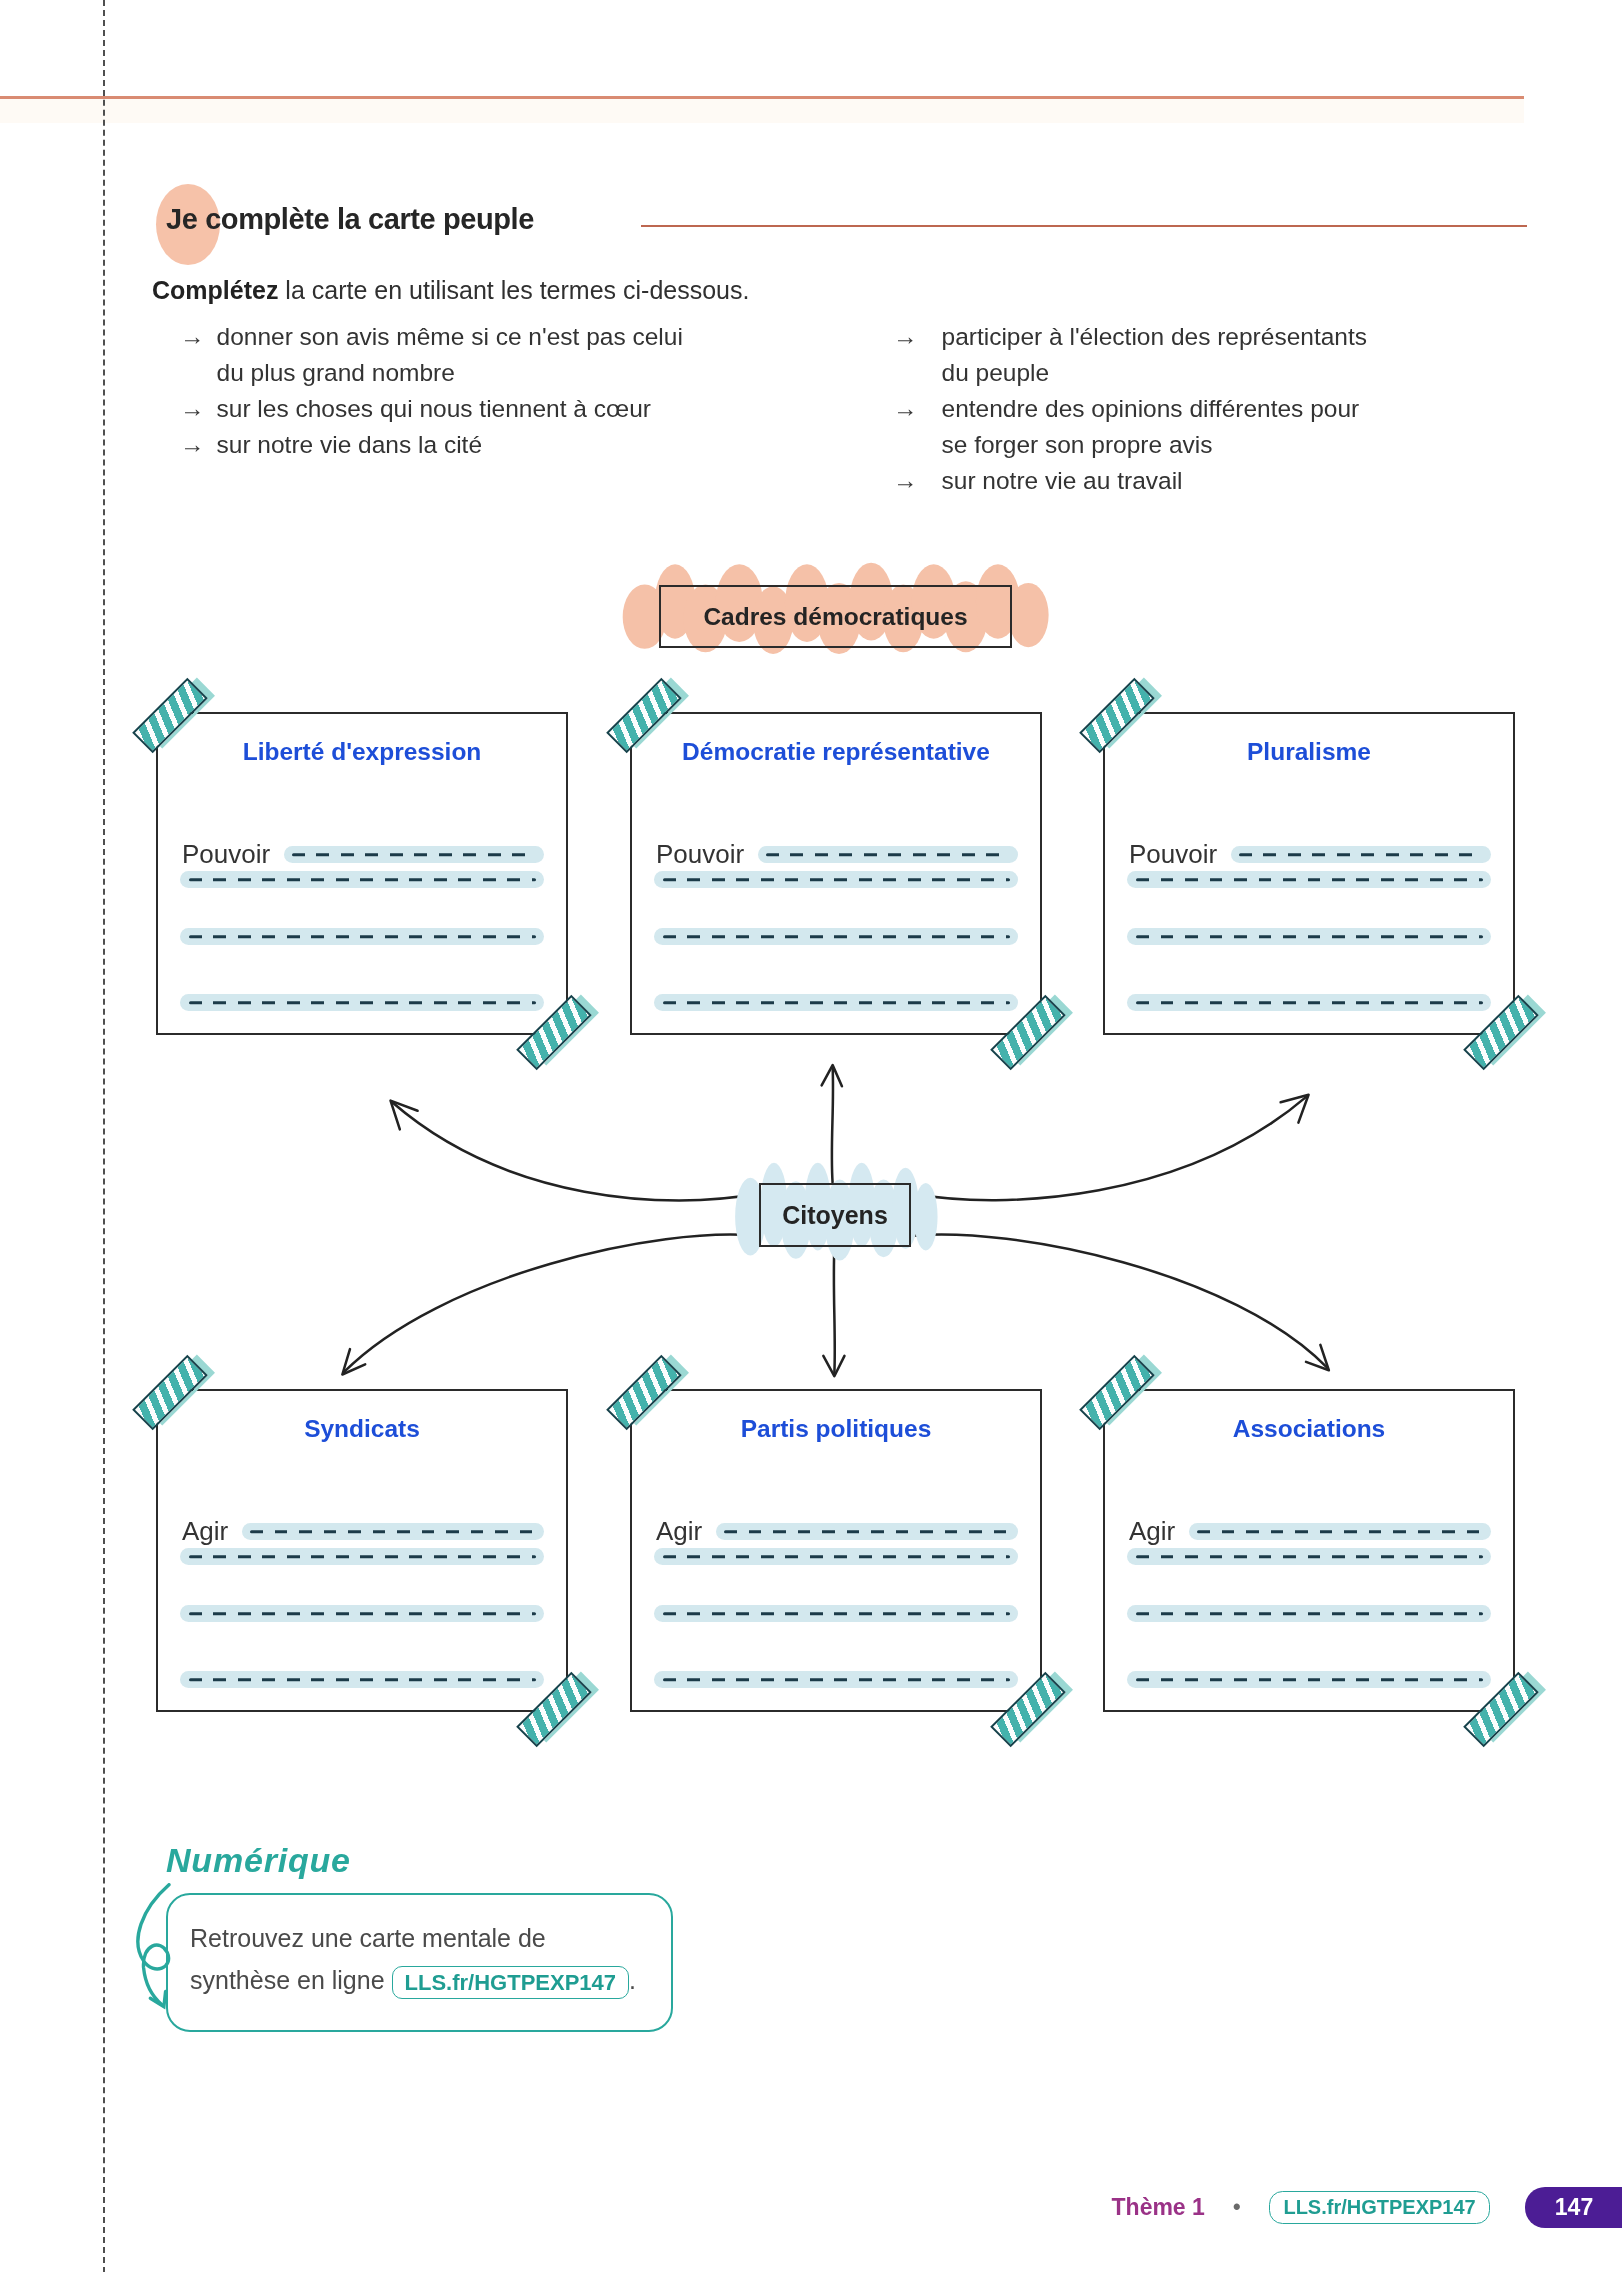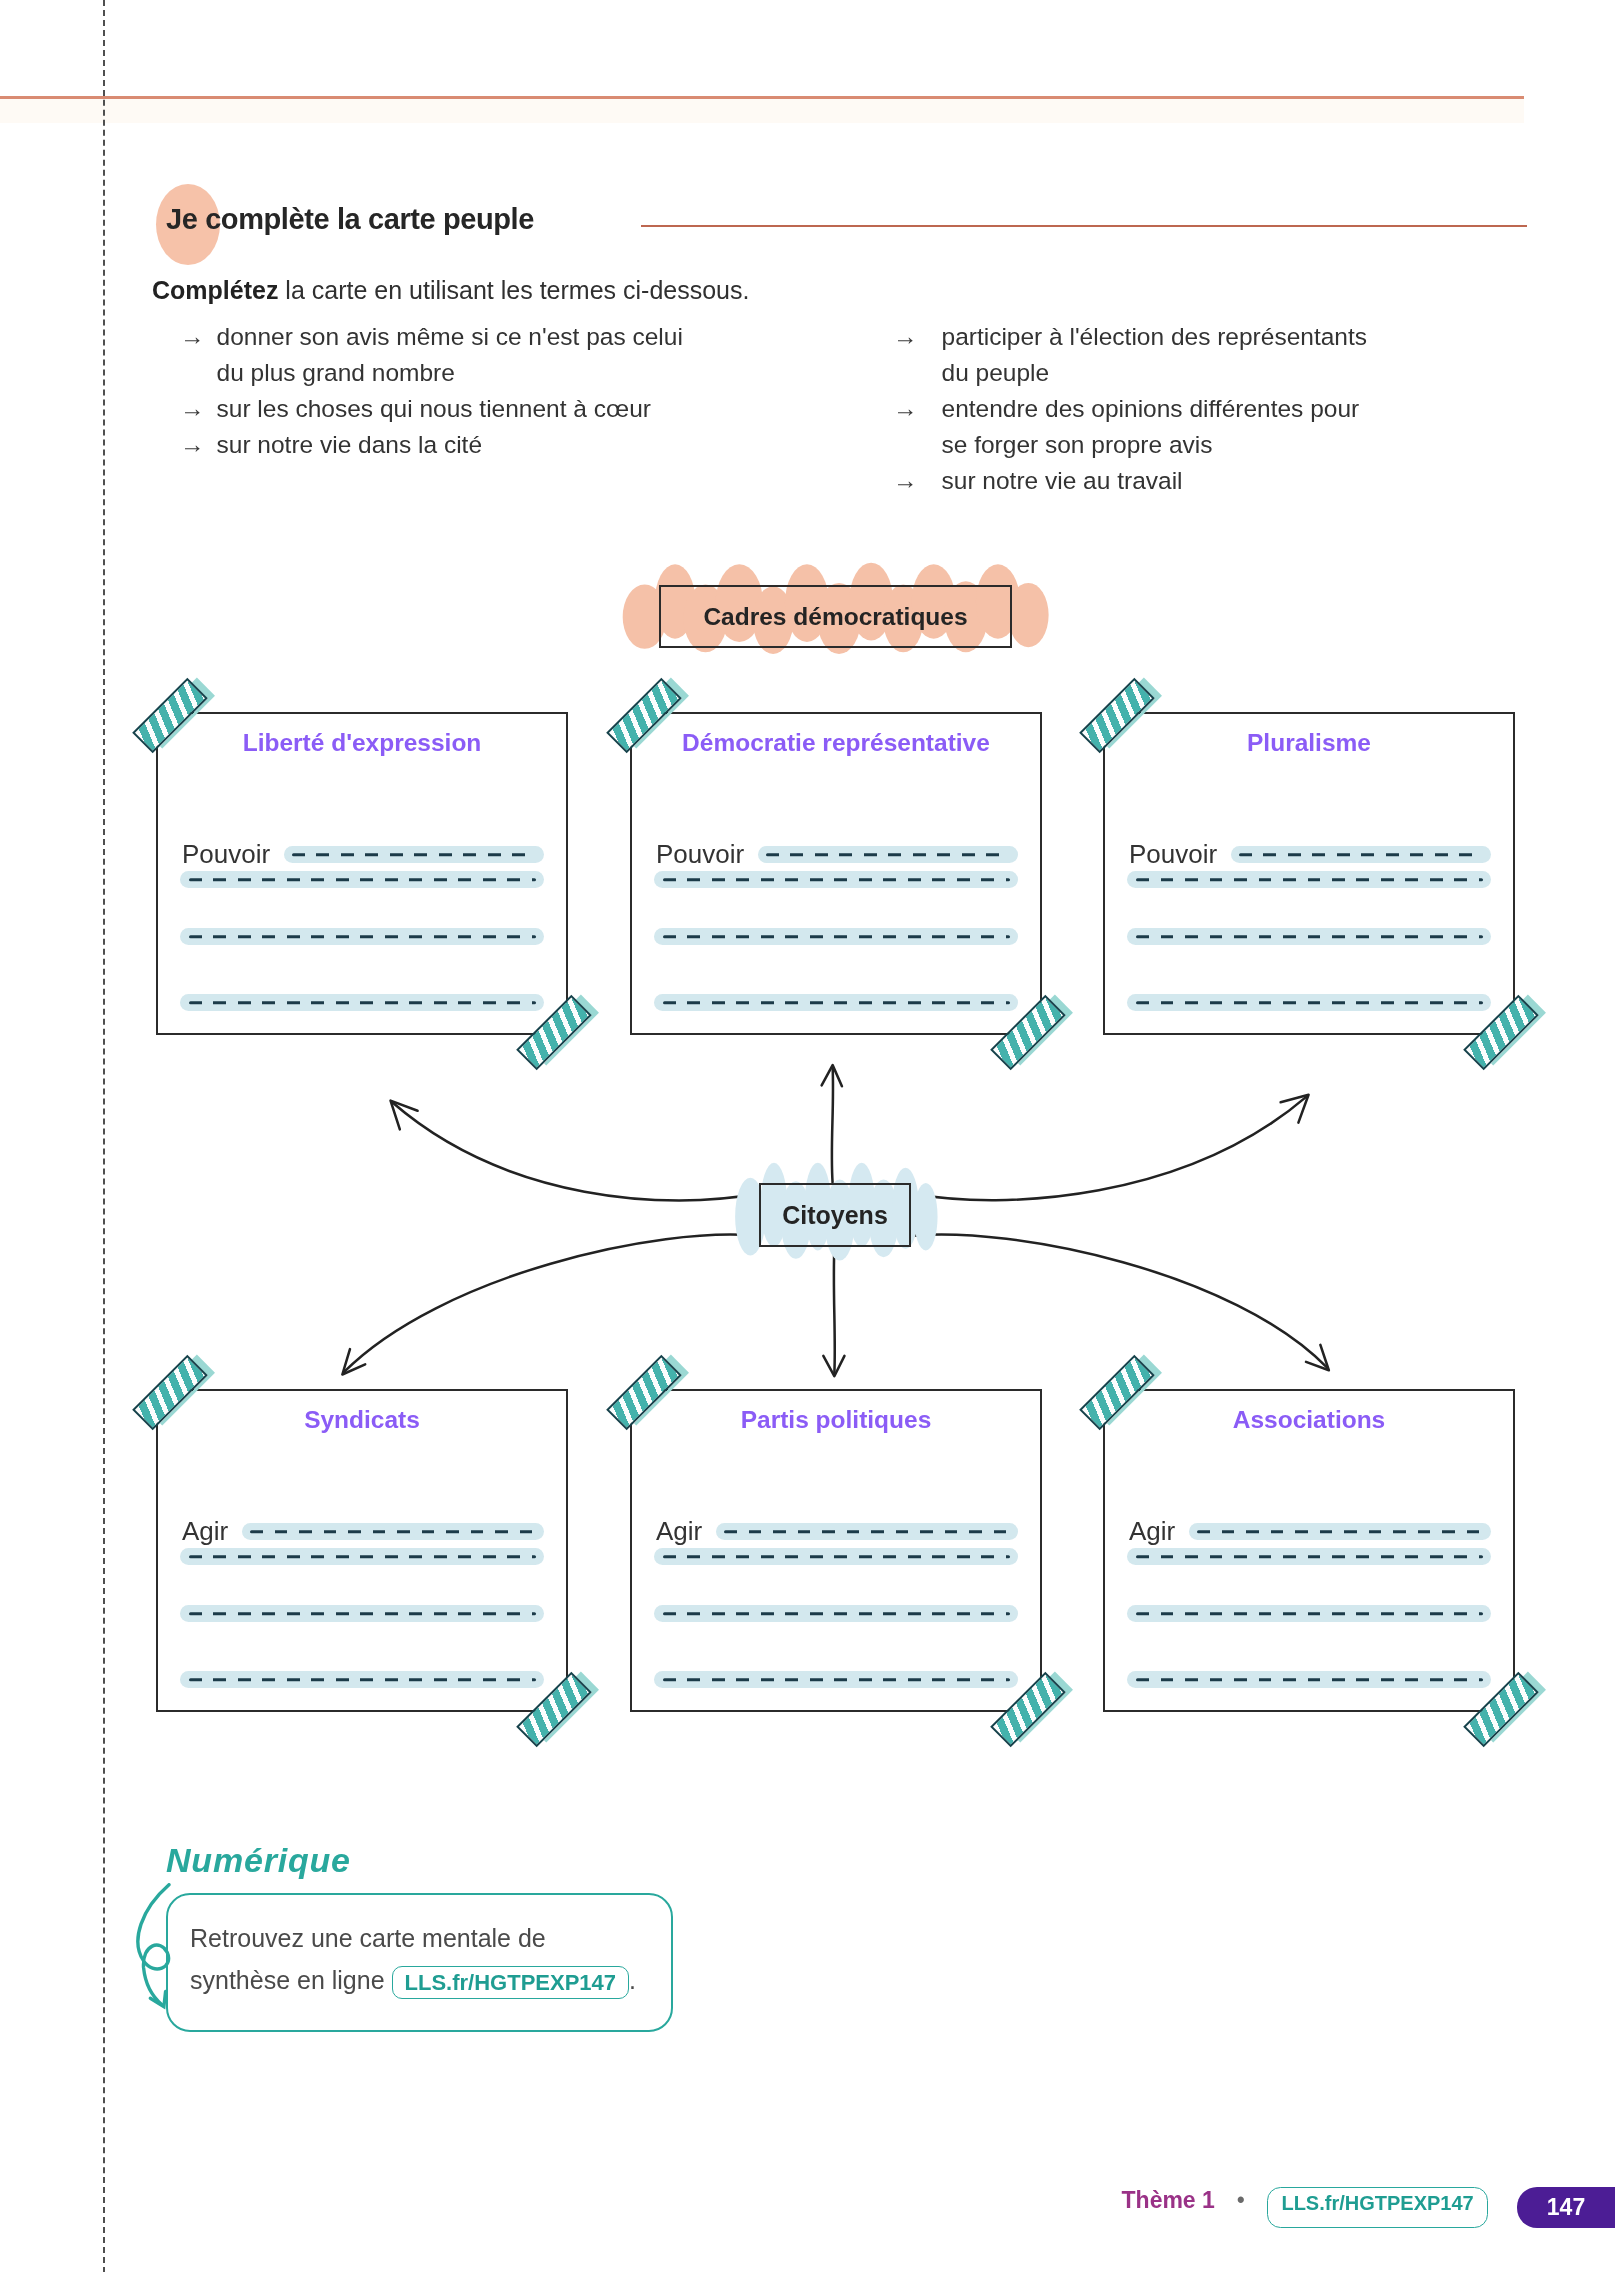--- a/index.html
+++ b/index.html
@@ -37,21 +37,21 @@
   .center-box {
     position:absolute; left:759px; top:1183px; width:152px; height:64px;
     border:2.5px solid #2b2b2b; display:flex; align-items:center; justify-content:center;
     font-size:25px; font-weight:bold; color:#242424; box-sizing:border-box; background:transparent;
   }
   .scribble { position:absolute; pointer-events:none; }
   .note {
     position:absolute; width:412px; height:323px; border:2.5px solid #2b2b2b;
     background:#fff; box-sizing:border-box;
   }
-  .note h3 { margin:0; padding-top:15px; text-align:center; font-size:24.5px; font-weight:bold; color:#8b5cf6; }
+  .note h3 { margin:0; padding-top:24px; text-align:center; font-size:24.5px; font-weight:bold; color:#1d4ed8; }
   .fieldrow { position:absolute; left:24px; right:22px; top:78px; display:flex; align-items:center; gap:13.5px;margin-top:47px; }
   .fieldrow .flabel { font-size:26px; color:#333; flex:0 0 auto; }
   .blank { position:relative; height:17px; background:#d3e8ee; border-radius:8.5px; }
   .blank::after {
     content:""; position:absolute; left:8.5px; right:8.5px; top:50%; height:3.4px;
     transform:translateY(-50%); border-radius:1.7px;
     background:repeating-linear-gradient(90deg,#1c3b49 0 12.7px,transparent 12.7px 24.5px);
   }
   .fieldrow .blank { flex:1; }
   .blank.l2 { position:absolute; left:22px; right:22px; top:157px; }
@@ -76,22 +76,22 @@
     padding:22px 25px 0 22px; font-size:25px; color:#4a4a4a; line-height:42px;
   }
   .num-link {
     display:inline-block; border:1.7px solid #29a89d; border-radius:10px; padding:0.8px 12px;
     color:#1f9d92; font-weight:bold; font-size:22px; line-height:29px; vertical-align:middle;
     text-decoration:none;
   }
   .num-loop { position:absolute; left:118px; top:1883px; }
   
   .footer-line {
-    position:absolute; left:0; right:8px; top:2187px; display:flex; justify-content:flex-end;
-    gap:22px; font-size:23px; color:#595959;
+    position:absolute; left:0; right:0; top:2187px; display:flex; justify-content:flex-end;
+    align-items:center; gap:28px; font-size:23px; color:#595959;
   }
   .f-theme { color:#9a3287; font-weight:bold; }
   .f-bullet { color:#6a6a6a; }
   .f-link {
     border:1.7px solid #29a89d; border-radius:13.5px; padding:4.2px 13.5px; color:#1f9d92;
     font-weight:bold; font-size:20px; text-decoration:none;
   }
   .f-page {
     margin-left:6.8px; width:98px; height:41px; background:#4c1d95; color:#fff;
     font-weight:bold; font-size:23px; display:flex; align-items:center; justify-content:center;

